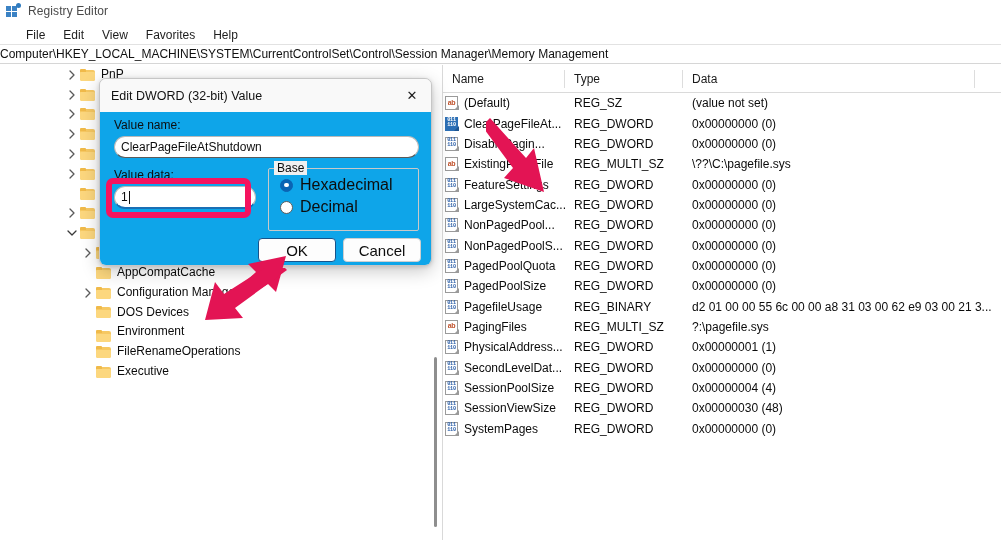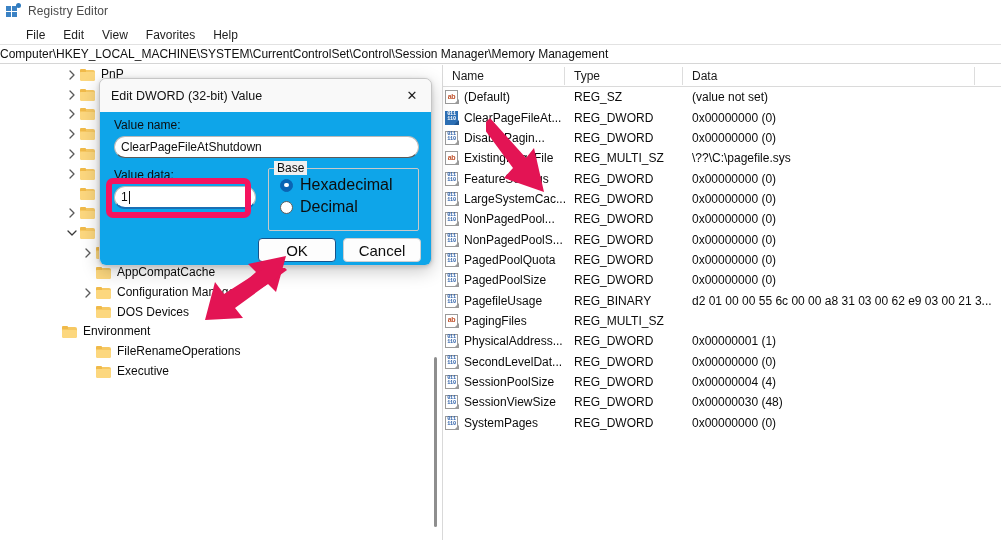--- a/index.html
+++ b/index.html
@@ -118,21 +118,21 @@
     border-top: 1px solid #f3c濃;
   }
   .tree-label { line-height: 19.8px; }
 
   
   .list-pane {
     position: absolute; left: 443px; top: 65px; width: 558px; height: 475px;
     background: #ffffff; overflow: hidden;
   }
   .list-header {
-    position: relative; height: 22px; width: 558px;
+    position: relative; height: 28px; width: 558px;
     border-bottom: 1px solid #dadada;
     display: flex; align-items: center;
     font-size: 12px; color: #1a1a1a;
   }
   .col-head {
     height: 22px; display: flex; align-items: center;
     padding-left: 9px; position: relative;
   }
   .col-head::after {
     content: ""; position: absolute; right: 0; top: 2px;
@@ -461,21 +461,21 @@
       </div>
       <div class="tree-row" style="padding-left: 80px;">
         <span class="tree-chevron"></span>
         <span class="folder">
           <span class="back"></span>
           <span class="tab"></span>
           <span class="front"></span>
         </span>
         <span class="tree-label">DOS Devices</span>
       </div>
-      <div class="tree-row" style="padding-left: 46px;">
+      <div class="tree-row" style="padding-left: 80px; align-items: flex-end;">
         <span class="tree-chevron"></span>
         <span class="folder">
           <span class="back"></span>
           <span class="tab"></span>
           <span class="front"></span>
         </span>
         <span class="tree-label">Environment</span>
       </div>
       <div class="tree-row" style="padding-left: 80px;">
         <span class="tree-chevron"></span>
@@ -672,20 +672,21 @@
         <div class="list-row">
           <div class="cell-name">
             <span class="vicon str">
               <span class="sheet"></span>
               <span class="glyph">ab</span>
               <span class="fold"></span>
             </span>
             <span>PagingFiles</span>
           </div>
           <div class="cell-type">REG_MULTI_SZ</div>
+          <div class="cell-data">?:\pagefile.sys</div>
         </div>
         <div class="list-row">
           <div class="cell-name">
             <span class="vicon bin">
               <span class="sheet"></span>
               <span class="glyph">
                 <span>011</span>
                 <span>110</span>
               </span>
               <span class="fold"></span>

